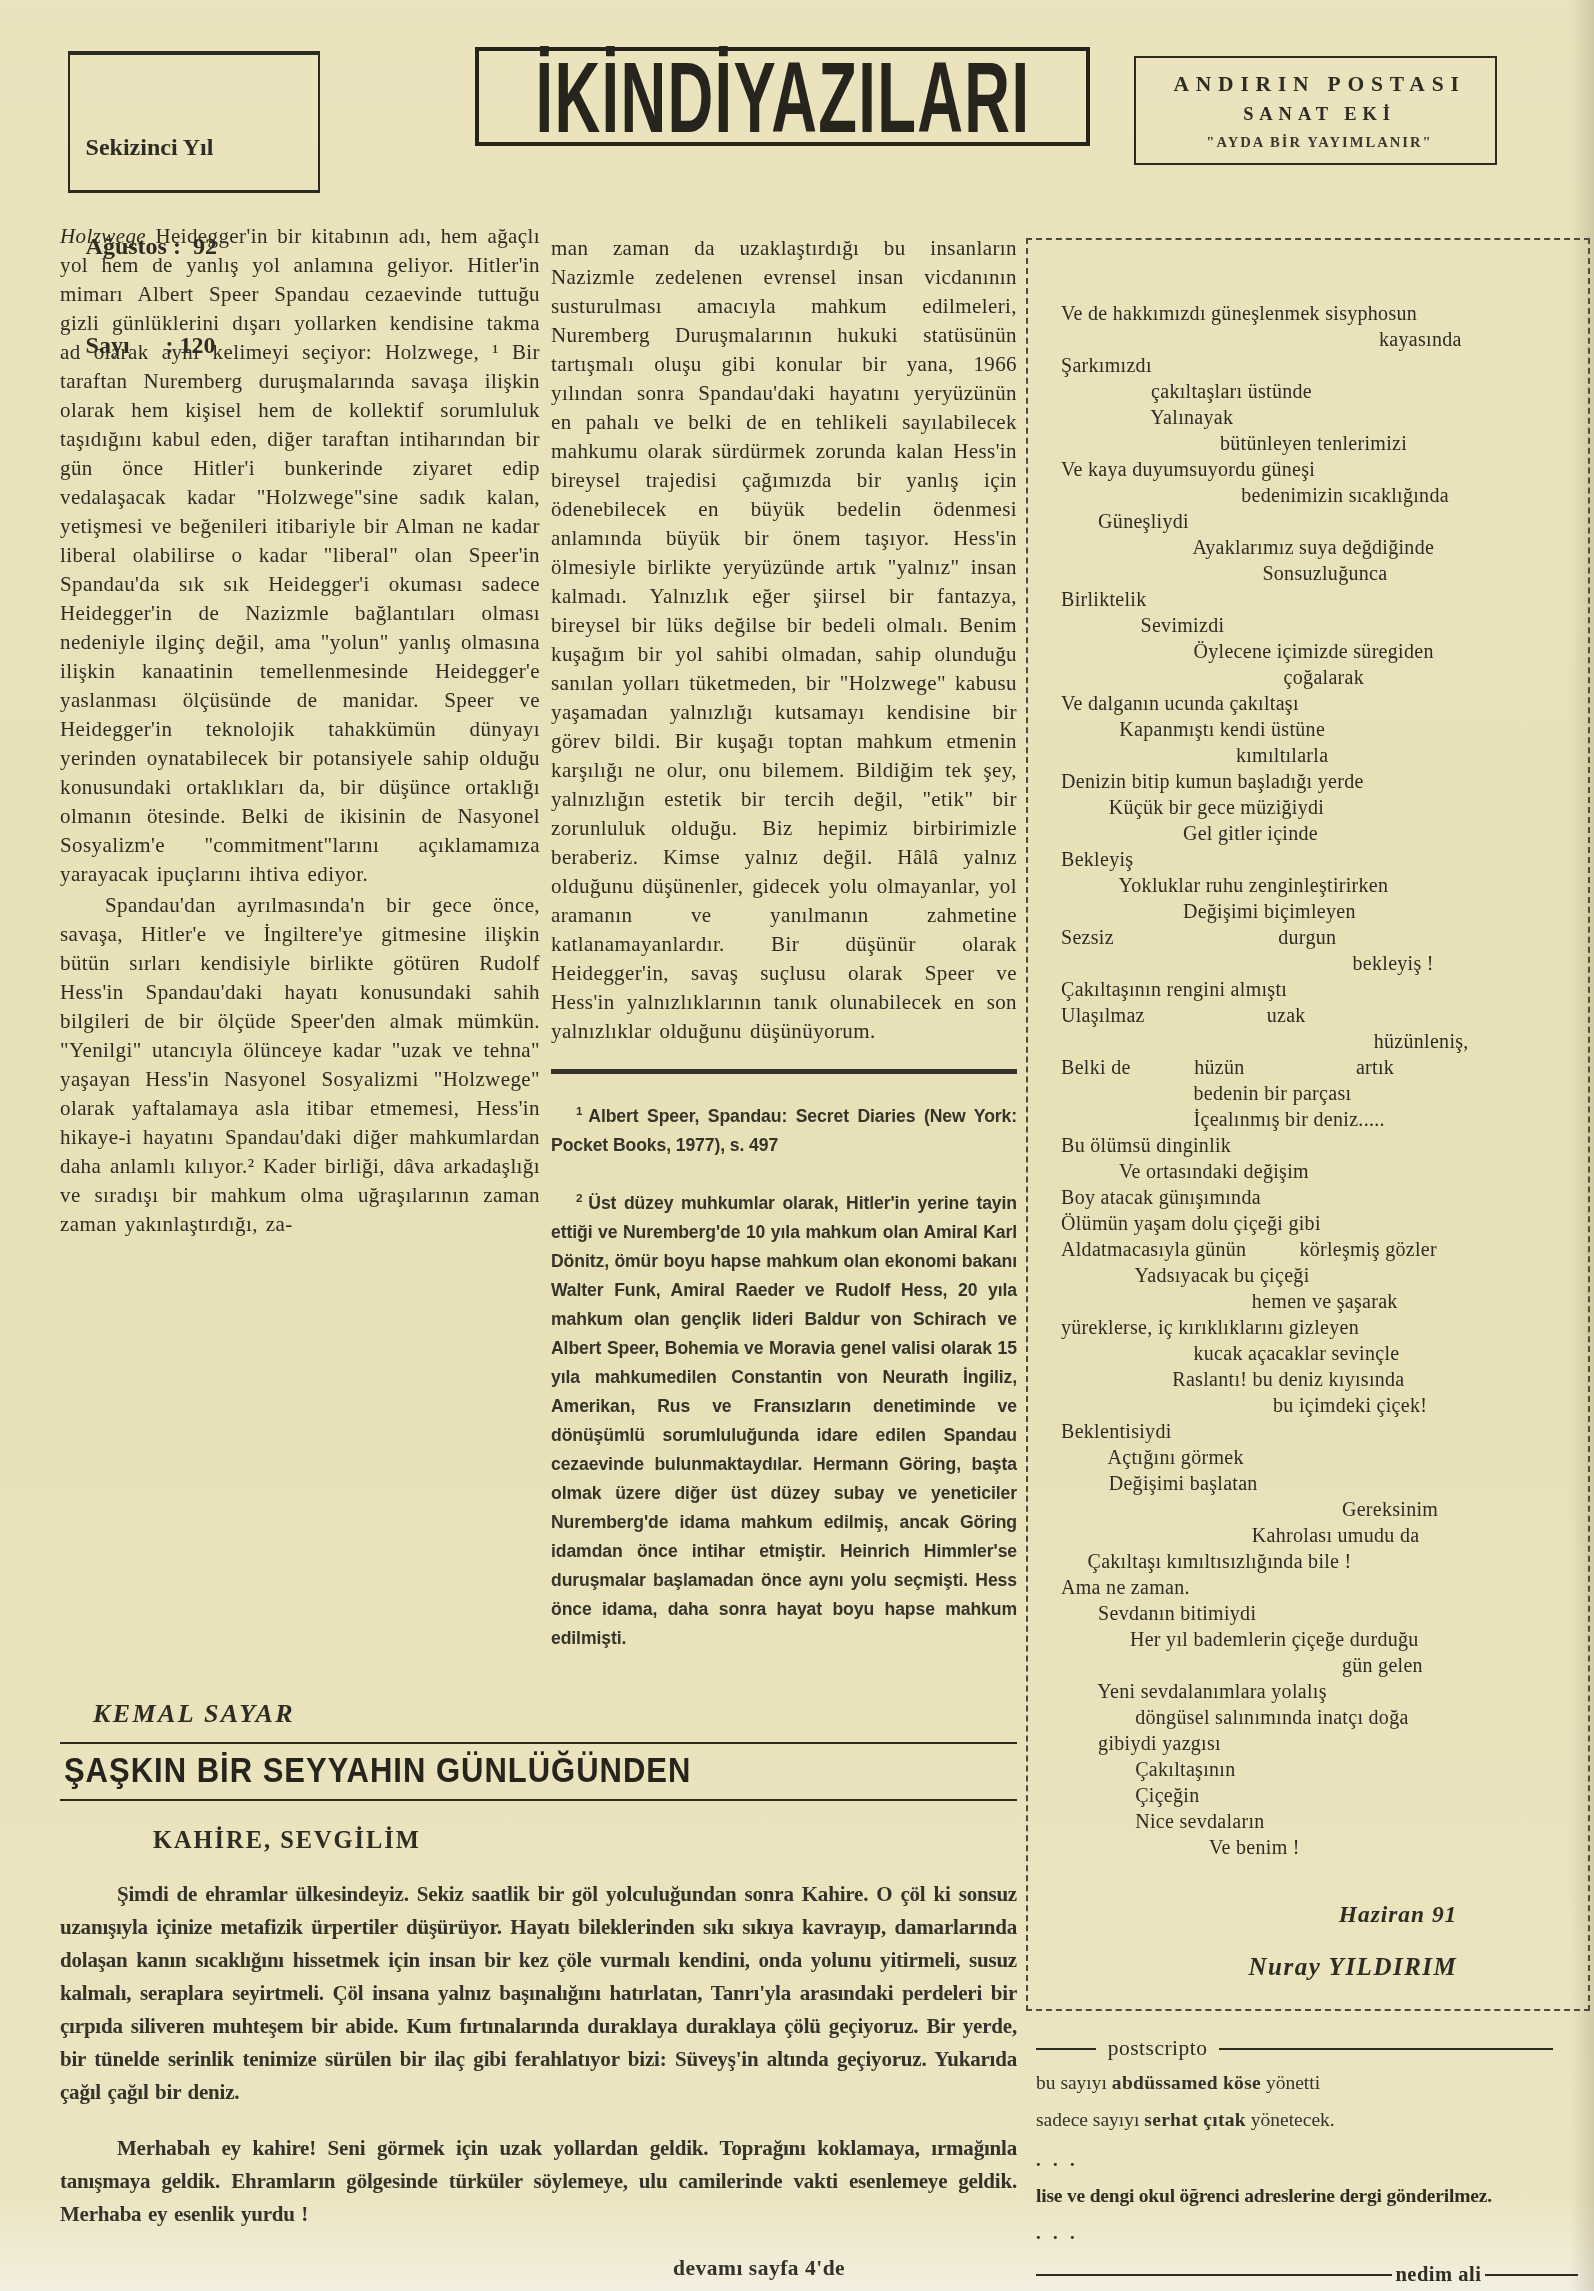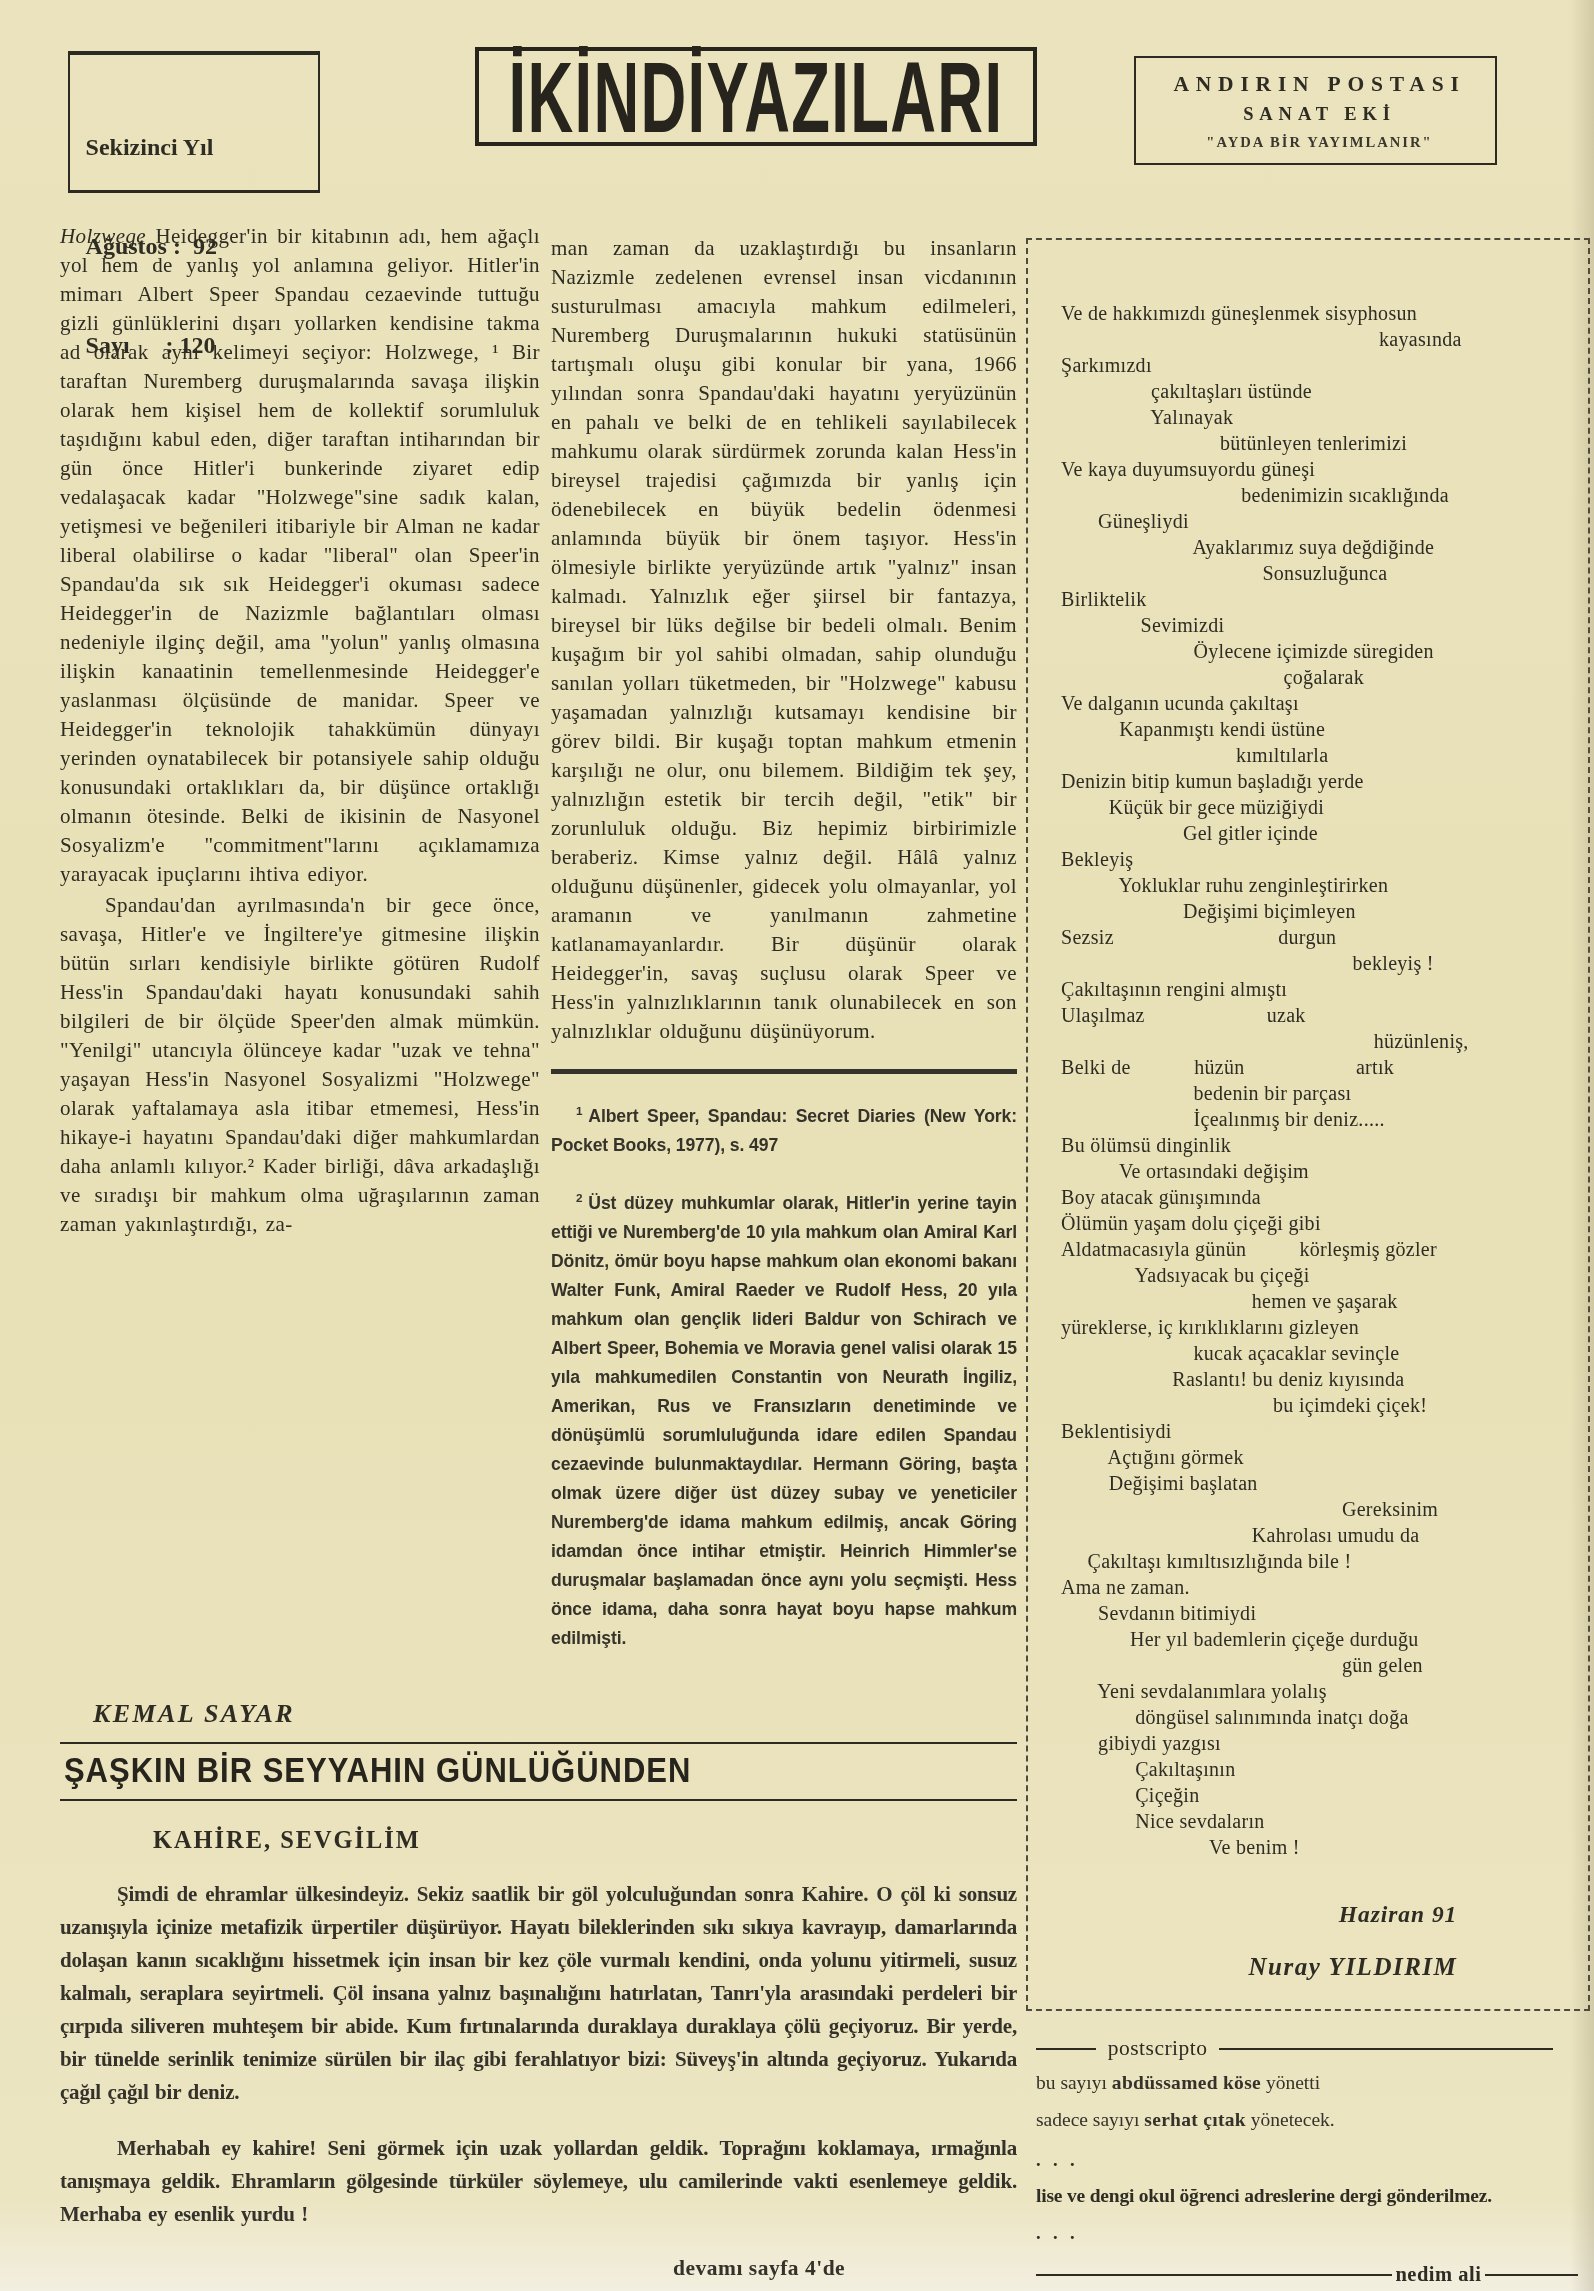--- a/index.html
+++ b/index.html
@@ -15,21 +15,21 @@
   .page::after{content:"";position:absolute;right:0;top:0;width:25px;height:100%;
     background:linear-gradient(90deg,rgba(0,0,0,0) 0%,rgba(90,80,50,.18) 100%);}
   
   .issue-box{
     position:absolute;left:68px;top:51px;width:252px;height:142px;
     border:2px solid #2c2a21;border-top-width:4.9px;border-bottom-width:3.9px;
     padding:9.8px 15.6px;box-sizing:border-box;
     font-weight:bold;font-size:24px;line-height:33px;white-space:pre;
   }
   .masthead-box{
-    position:absolute;left:475px;top:47px;width:562px;height:99px;
+    position:absolute;left:475px;top:47px;width:615px;height:99px;
     border:4.9px solid #26241c;box-sizing:border-box;
     display:flex;align-items:center;justify-content:center;overflow:visible;
   }
   .masthead{
     font-family:"Liberation Sans",sans-serif;font-weight:900;
     font-size:96px;letter-spacing:2px;color:#26241c;
     transform:scale(0.66,1.05);transform-origin:center;white-space:nowrap;
   }
   .right-box{
     position:absolute;left:1134px;top:56px;width:363px;height:109px;

